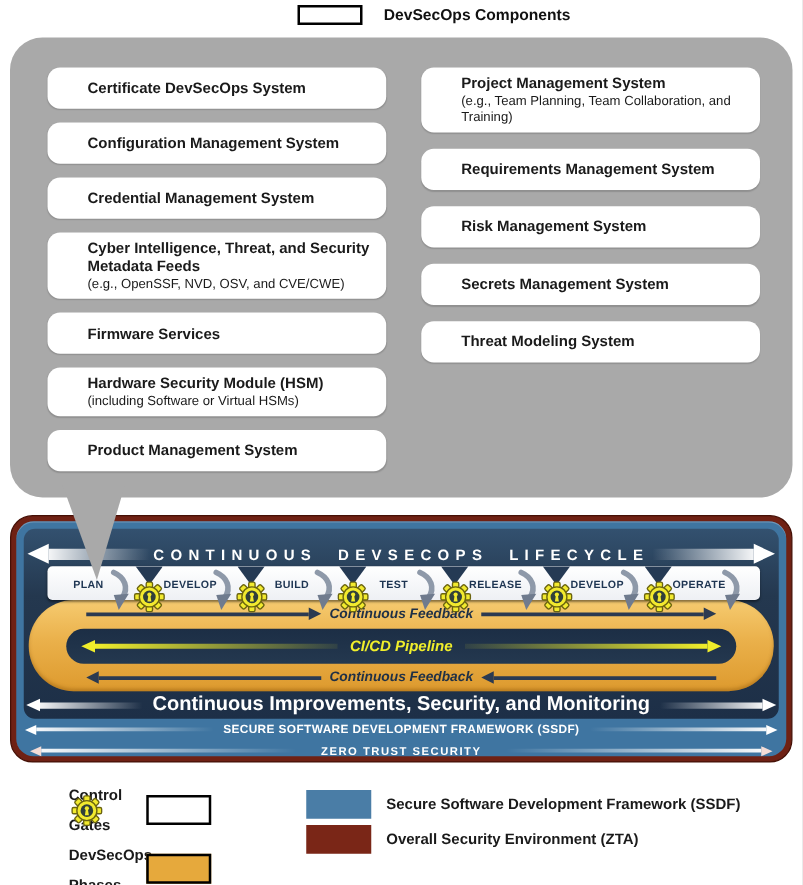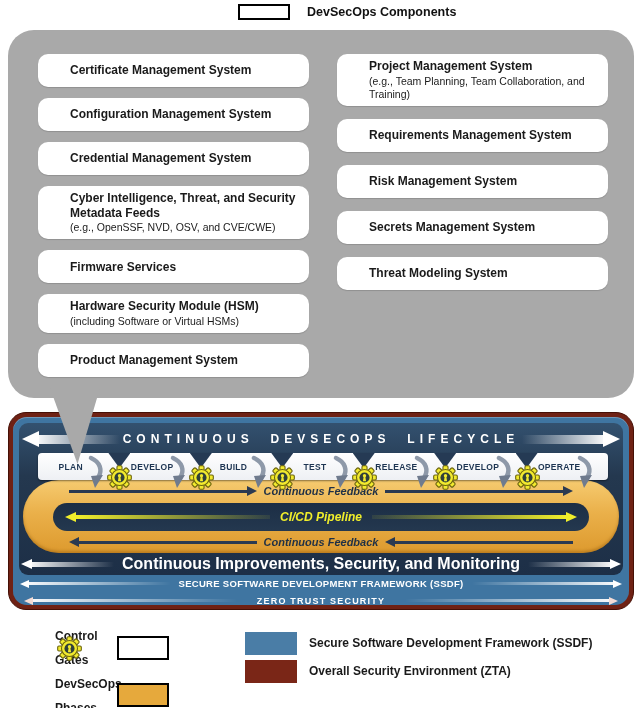--- a/index.html
+++ b/index.html
@@ -32,21 +32,21 @@
   
   .lifecycle { position:absolute; left:8px; top:412px; width:626px; height:198px; z-index:2; }
   .band-zta  { position:absolute; inset:0; border-radius:18px; background:#6f2114;
                border:1px solid #451006; }
   .band-ssdf { position:absolute; inset:5px; border-radius:14px; background:#3f75a1;
                box-shadow:inset 0 1px 0 rgba(255,255,255,.25); }
   .navy-core { position:absolute; left:11px; right:11px; top:11px; height:152px; border-radius:9px;
                background:linear-gradient(180deg,#33516f 0%,#24384f 35%,#1d2f47 100%); }
 
   .lc-title-row { position:absolute; left:14px; right:14px; top:15px; height:24px; z-index:3;
-                  display:flex; align-items:center; gap:3px; }
+                  display:flex; align-items:flex-end; gap:3px; }
   .lc-title { font-size:12px; font-weight:bold; color:#fff; letter-spacing:0.42em;
               word-spacing:0.7em; white-space:nowrap; }
 
   
   .arr { display:flex; align-items:center; flex:1; min-width:0; }
   .bighead-l { width:0;height:0;border-right:17px solid #fff;border-top:8px solid transparent;border-bottom:8px solid transparent; }
   .bighead-r { width:0;height:0;border-left:17px solid #fff;border-top:8px solid transparent;border-bottom:8px solid transparent; }
   .bigline { flex:1; height:9px; }
   .midhead-l { width:0;height:0;border-right:11px solid #fff;border-top:5px solid transparent;border-bottom:5px solid transparent; }
   .midhead-r { width:0;height:0;border-left:11px solid #fff;border-top:5px solid transparent;border-bottom:5px solid transparent; }
@@ -122,21 +122,21 @@
 <div class="canvas">
 
   <div class="top-legend">
     <span class="top-legend-swatch" style="background-color: rgb(255, 255, 255);"></span>
     <span class="top-legend-label">DevSecOps Components</span>
   </div>
 
   <div class="components-panel">
     <div class="comp-col left">
       <div class="comp">
-        <div class="comp-t">Certificate Management System</div>
+        <div class="comp-t">Certificate DevSecOps System</div>
       </div>
       <div class="comp">
         <div class="comp-t">Configuration Management System</div>
       </div>
       <div class="comp">
         <div class="comp-t">Credential Management System</div>
       </div>
       <div class="comp">
         <div class="comp-t">Cyber Intelligence, Threat, and Security Metadata Feeds</div>
         <div class="comp-s">(e.g., OpenSSF, NVD, OSV, and CVE/CWE)</div>

